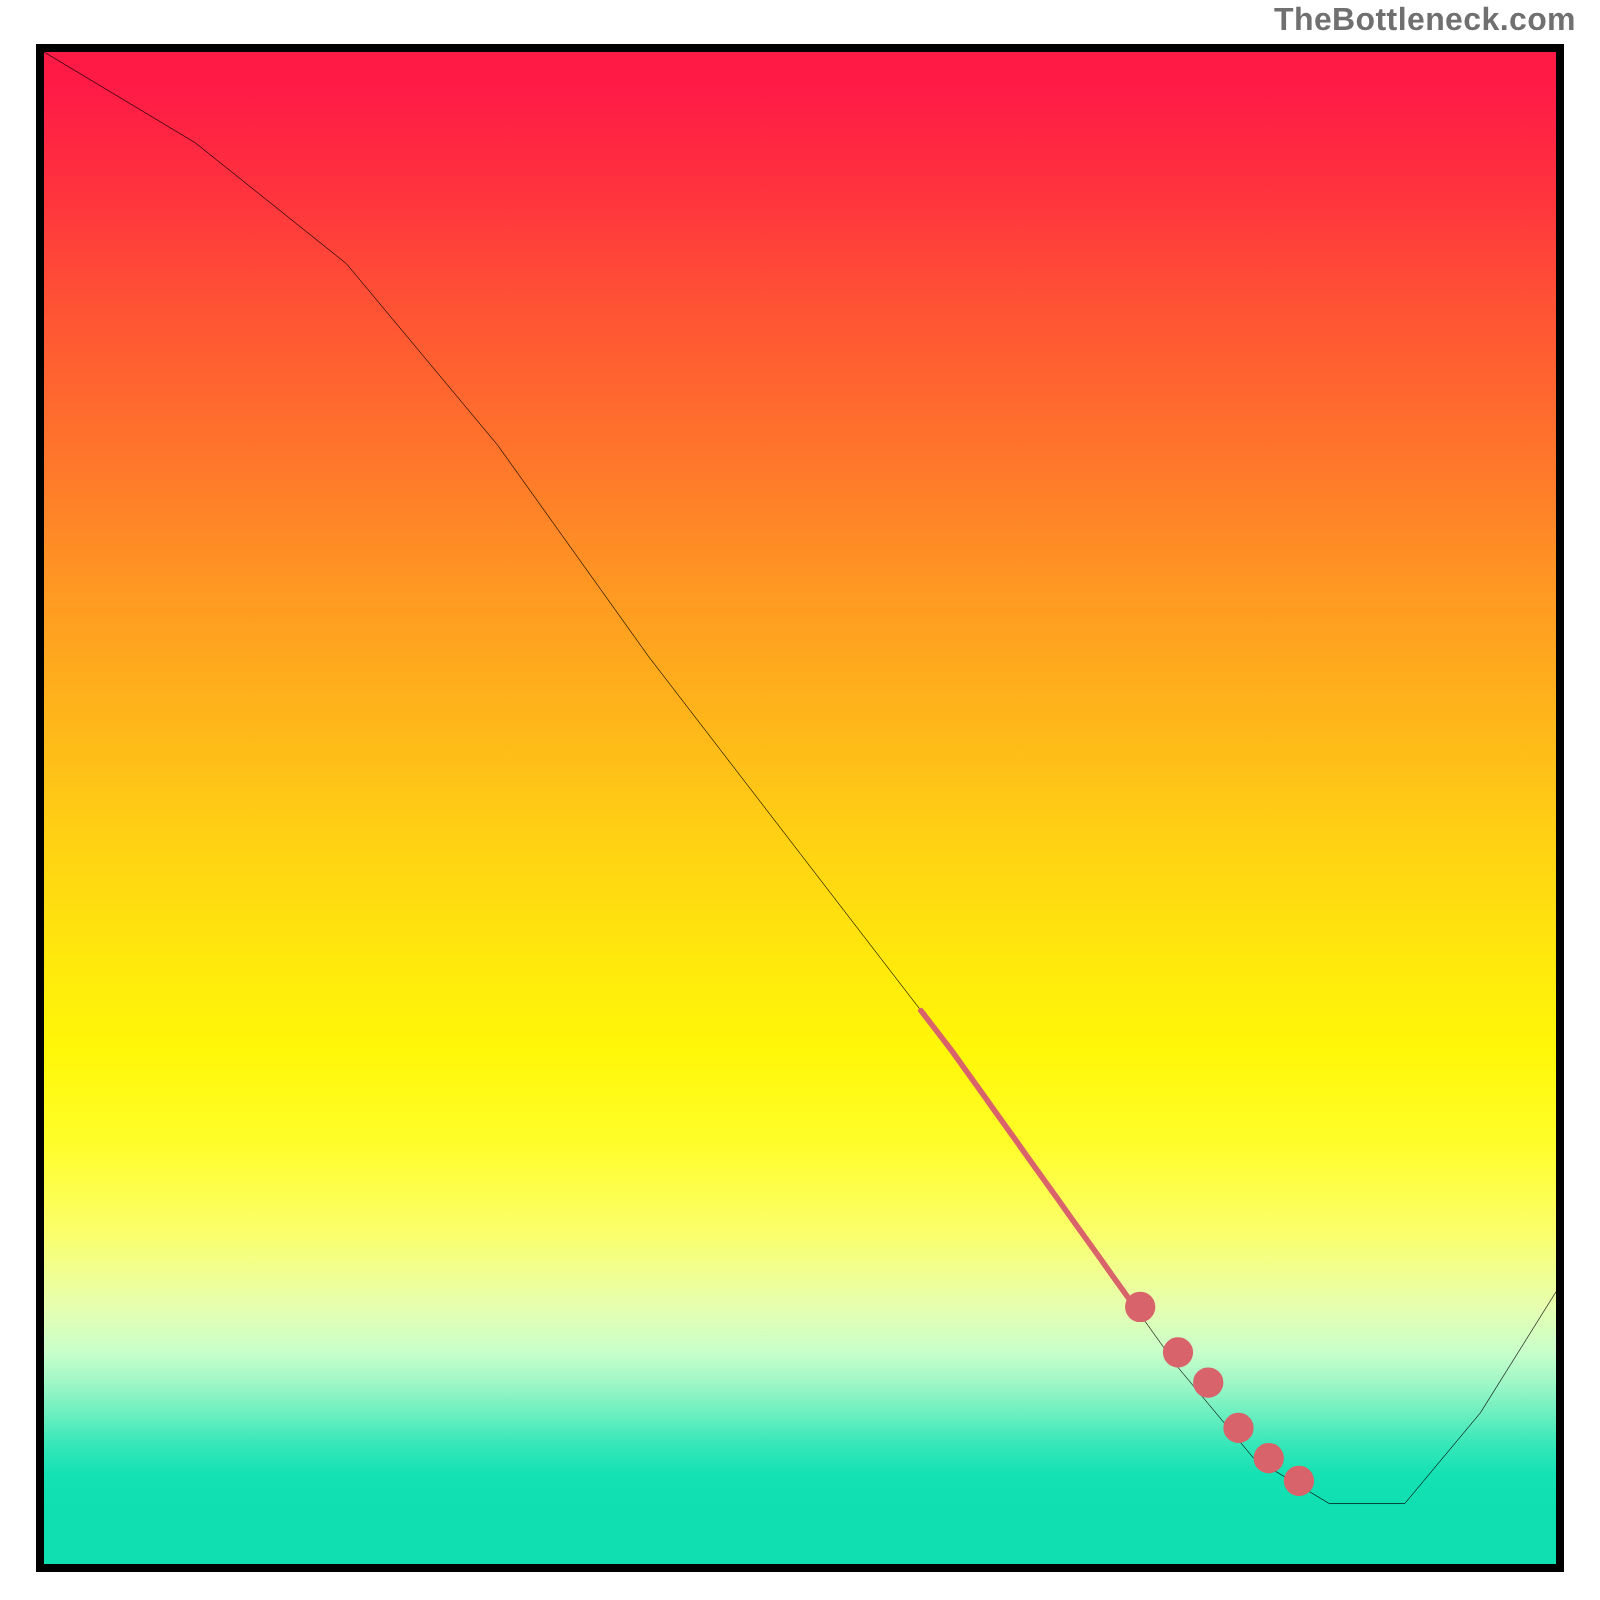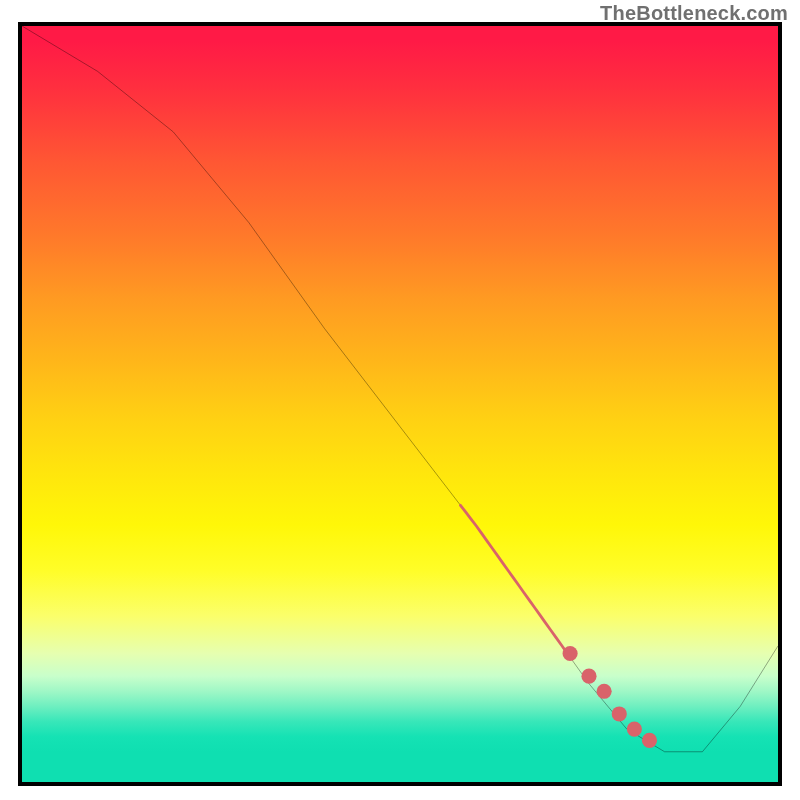--- a/index.html
+++ b/index.html
@@ -53,21 +53,21 @@
     left: 0;
     top: 0;
     width: 100%;
     height: 100%;
   }
   .watermark {
     position: absolute;
     top: 2px;
     right: 12px;
     color: #707070;
-    font-size: 20px;
+    font-size: 16px;
     font-weight: 600;
     letter-spacing: 0.2px;
     user-select: none;
   }
 </style>
 </head>
 <body>
 
 <div class="chart-wrap">
   <div class="watermark">TheBottleneck.com</div>

